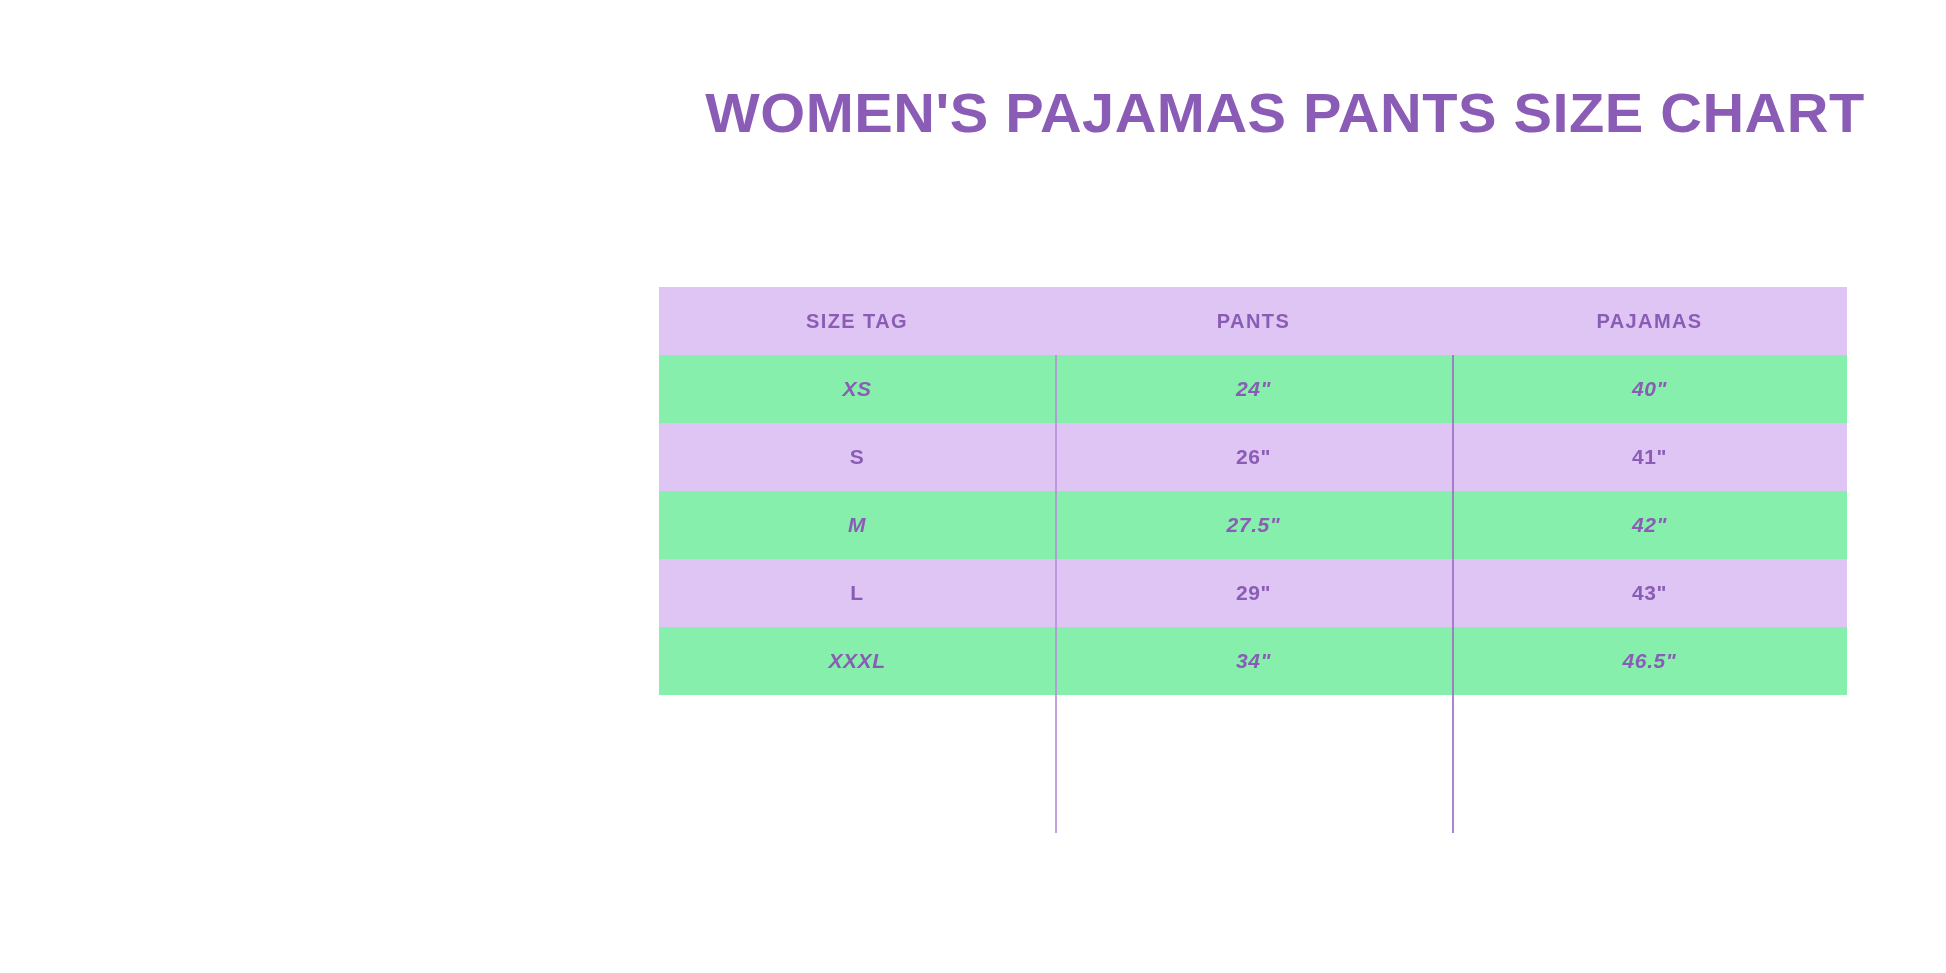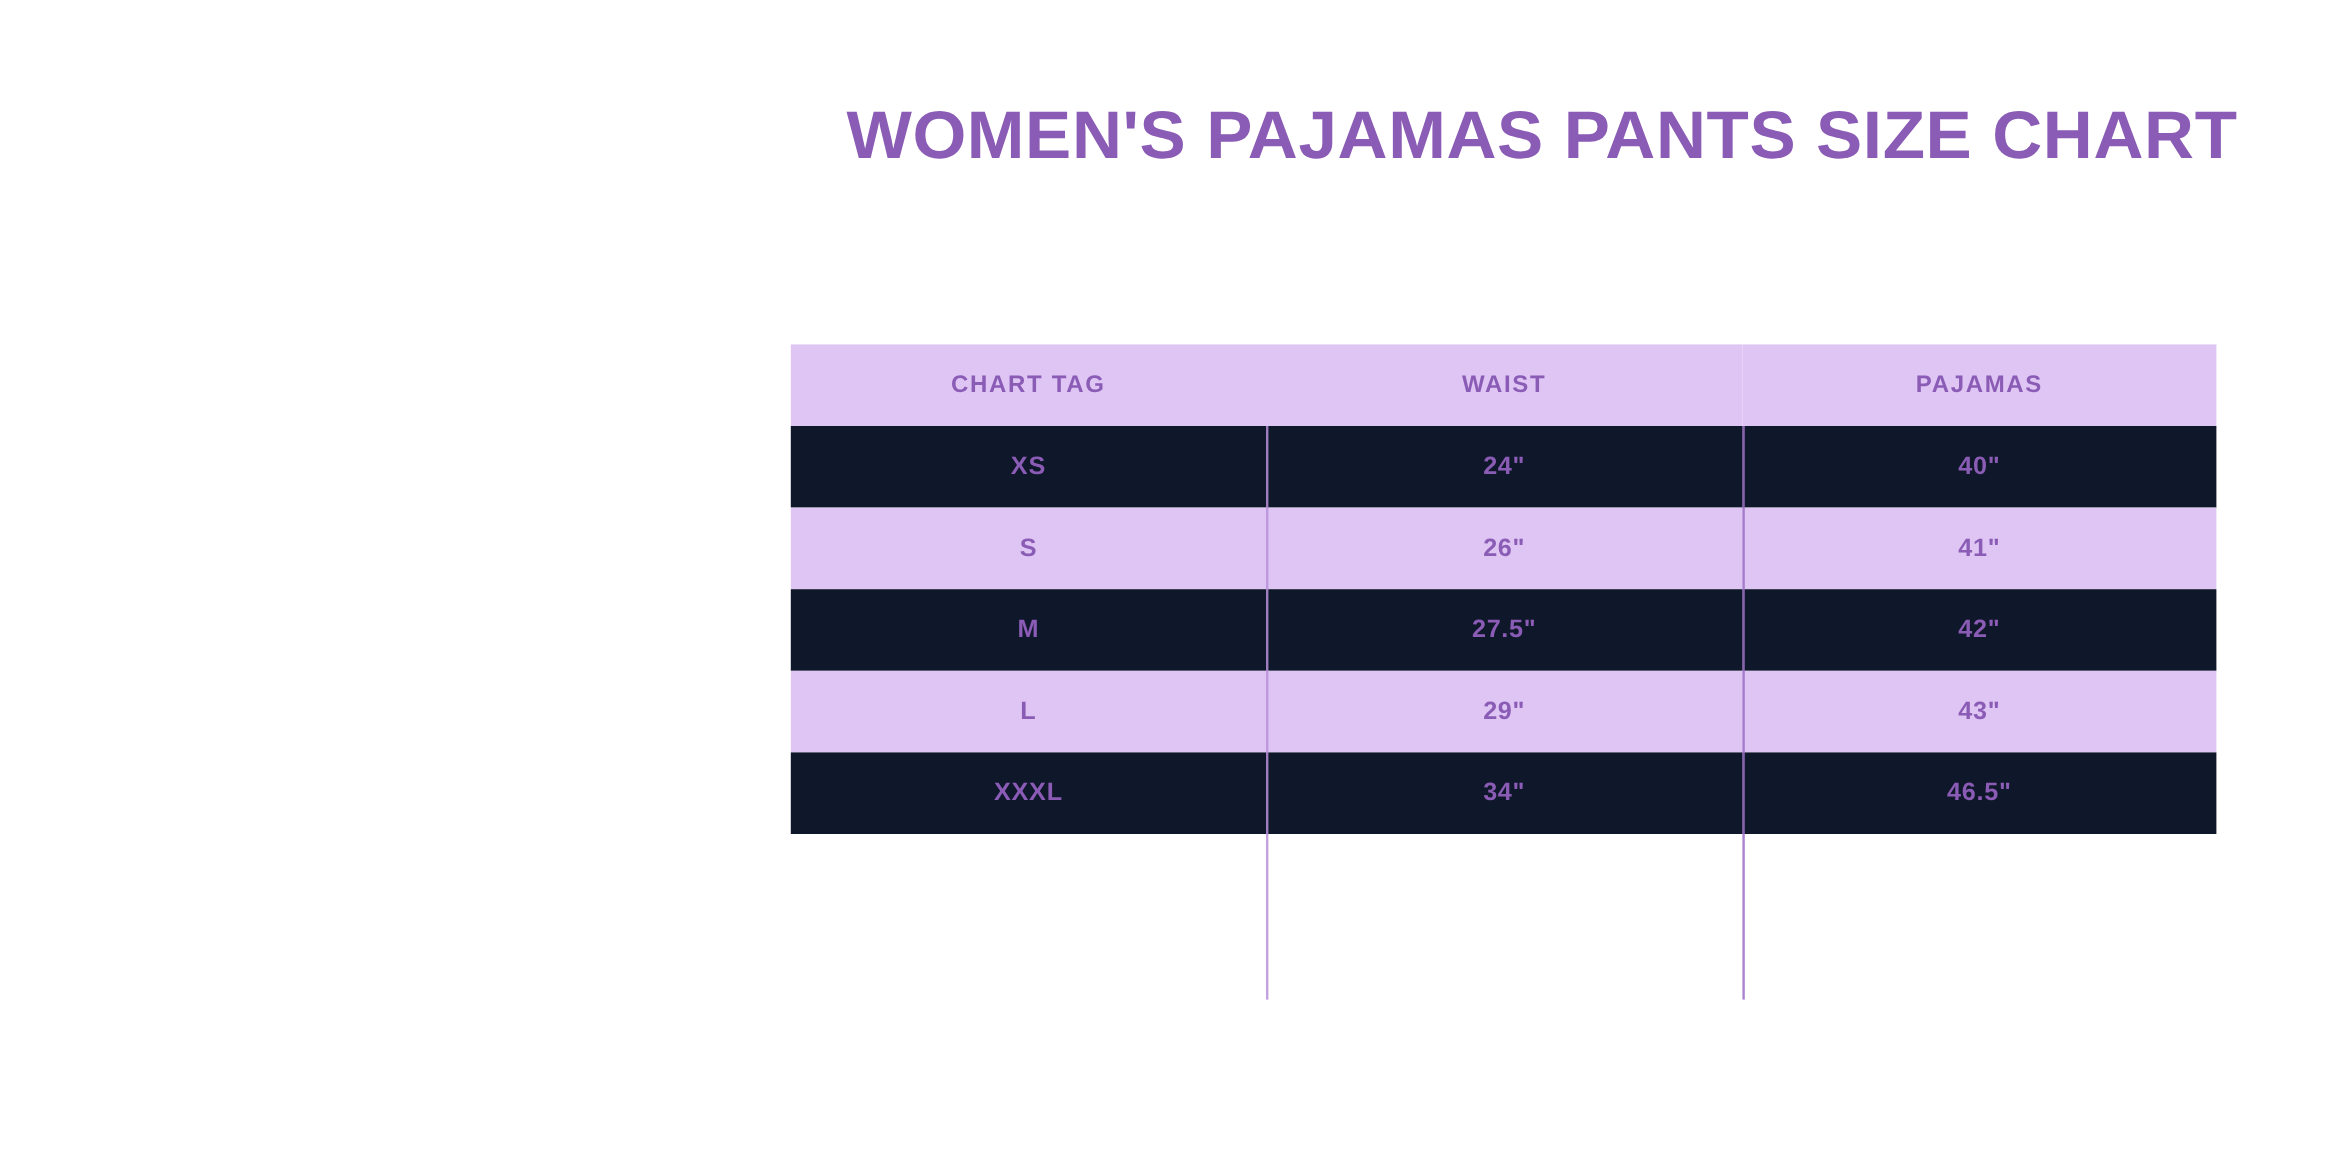--- a/index.html
+++ b/index.html
@@ -74,21 +74,22 @@
     font-family: "Liberation Sans", sans-serif;
   }
 
   .size-table thead th {
     background: #DEC5F4;
     font-size: 20px;
     letter-spacing: 1.4px;
   }
 
   .size-table tbody tr.row-odd td {
-    background: #0f172a;
+    background: #86efac;
+    font-style: italic;
   }
   .size-table tbody tr.row-even td {
     background: #DEC5F4;
   }
 
   
   .vline {
     position: absolute;
     top: 68px;
     width: 2px;
@@ -115,24 +116,24 @@
 
     <table class="size-table">
       <colgroup>
         <col class="c-size">
         <col class="c-waist">
         <col class="c-height">
       </colgroup>
       <thead>
         <tr>
           <th>
-            <span class="cell-text">CHART TAG</span>
+            <span class="cell-text">SIZE TAG</span>
           </th>
           <th>
-            <span class="cell-text">WAIST</span>
+            <span class="cell-text">PANTS</span>
           </th>
           <th>
             <span class="cell-text">PAJAMAS</span>
           </th>
         </tr>
       </thead>
       <tbody>
         <tr class="row-odd">
           <td>
               <span class="cell-text">XS</span>

